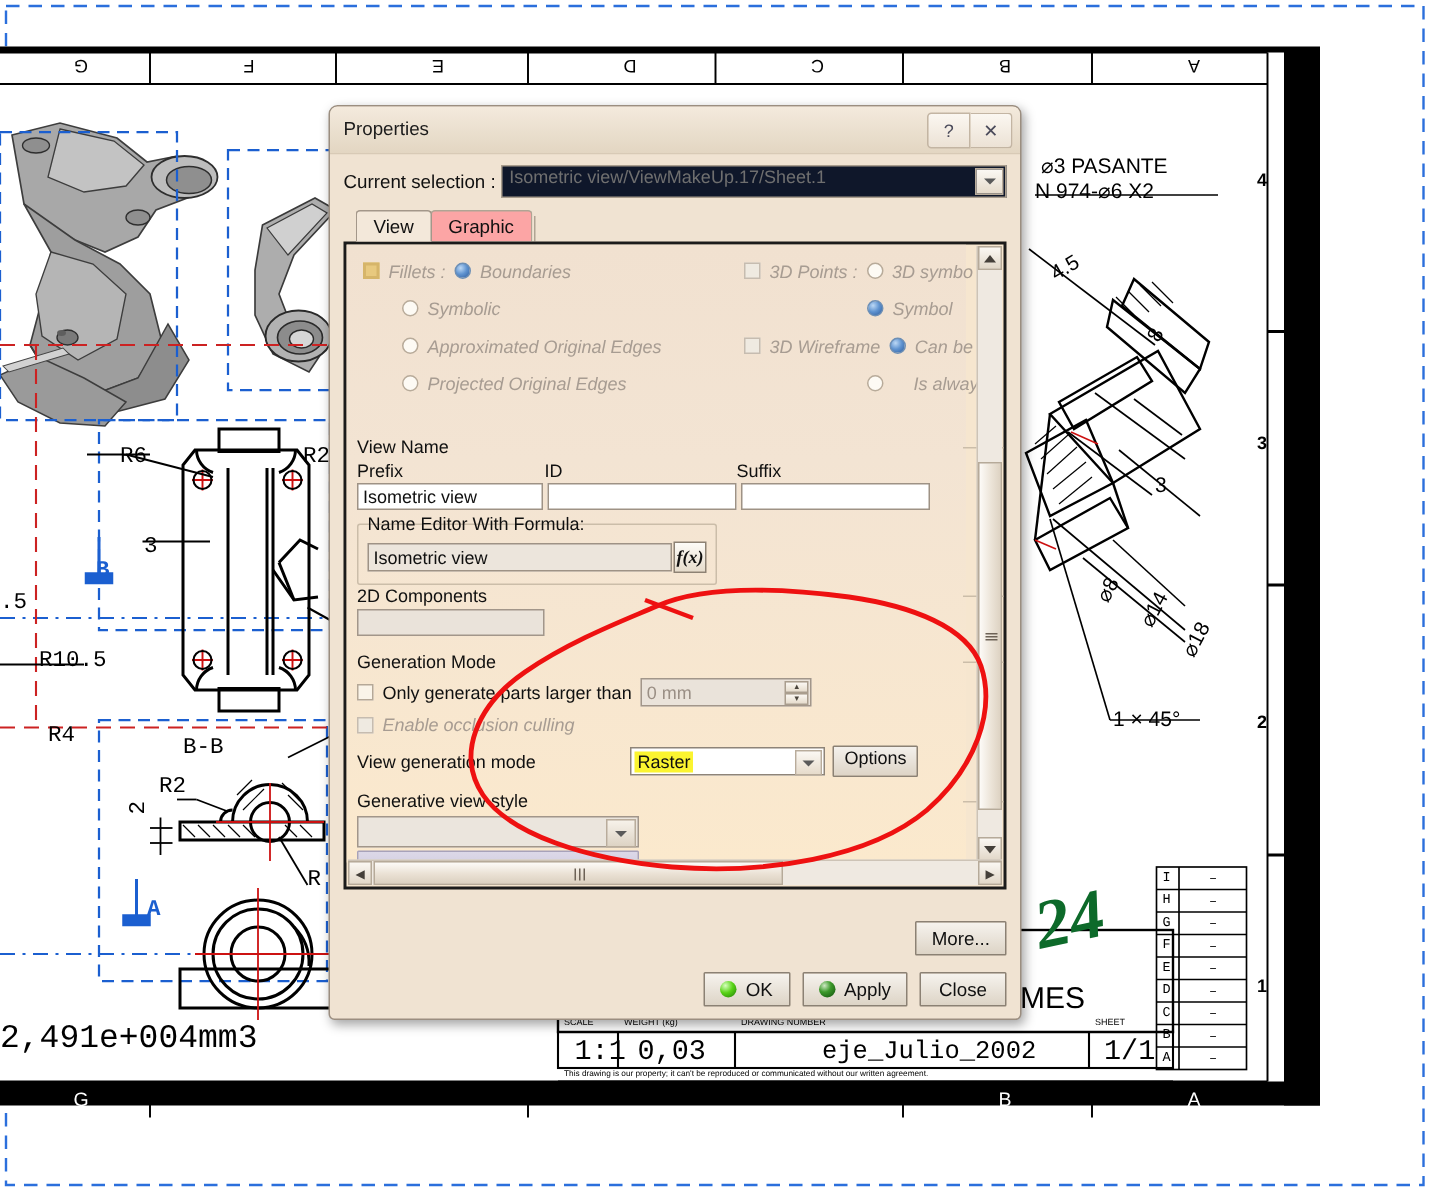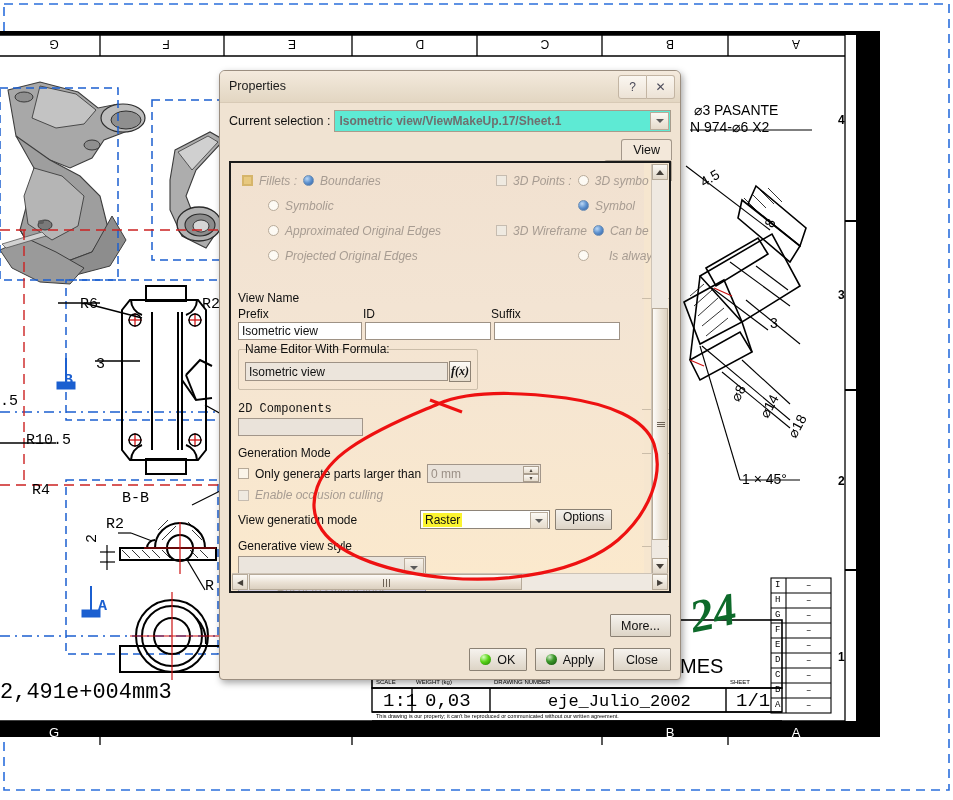--- a/index.html
+++ b/index.html
@@ -81,23 +81,23 @@
     display: flex;
     align-items: center;
     gap: 4px;
     margin-bottom: 7px;
   }
   .sel-label { font-size: 12.5px; white-space: nowrap; }
   .sel-combo {
     position: relative;
     flex: 1;
     height: 20px;
-    background: #5eead4;
+    background: #0f172a;
     border: 1px solid #a89c8c;
-    display: flex; align-items: center; font-weight: bold;
+    display: flex; align-items: flex-start;
   }
   .sel-combo span.val {
     padding-left: 4px;
     font-size: 12px;
     color: #6f6f6f;
   }
   .combo-arrow {
     position: absolute;
     right: 1px; top: 1px;
     width: 17px; height: 16px;
@@ -112,21 +112,20 @@
     border-right: 4px solid transparent;
     border-top: 4px solid #5a5a5a;
   }
 
   
   .tabs-row {
     display: flex;
     align-items: flex-end;
     height: 22px;
     margin-left: 8px;
-    flex-direction: column;
   }
   .tab {
     padding: 3px 11px 3px 11px;
     font-size: 12.5px;
     border: 1px solid #b0a494;
     border-bottom: none;
     background: #fca5a5;
     border-radius: 3px 3px 0 0;
     margin-right: -1px;
     cursor: pointer;
@@ -921,21 +920,21 @@
           </div>
 
           <div class="formula-box">
             <div class="glabel">Name Editor With Formula:</div>
             <div class="formula-inner">
               <div class="formula-field">Isometric view</div>
               <div class="fx-btn">f(x)</div>
             </div>
           </div>
 
-          <div class="grp-title-plain" style="margin-top:12px;font-family:Liberation Mono, monospace;">2D Components</div>
+          <div class="grp-title-plain" style="margin-top:0;">2D Components</div>
           <div class="comp-field"></div>
 
           <div class="grp-title-plain" style="margin-top:10px;">Generation Mode</div>
 
           <div style="display:flex; align-items:center; gap:6px; margin-top:4px;">
             <span class="cb"></span>
             <span>Only generate parts larger than</span>
             <div class="num-spin">
               <span>0 mm</span>
               <div class="spin-btns">

